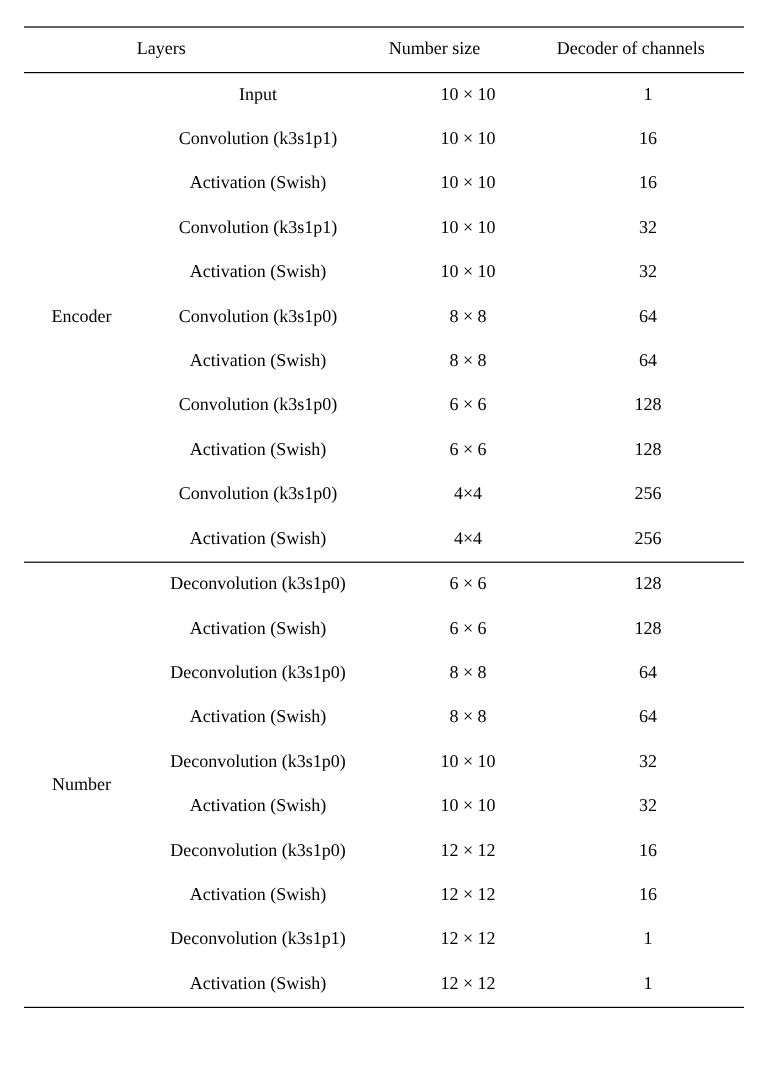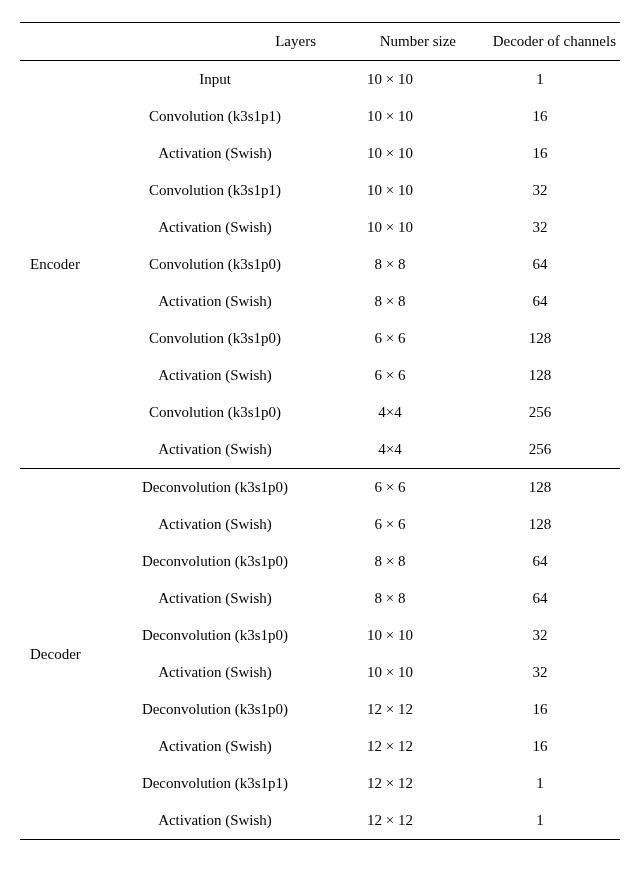--- a/index.html
+++ b/index.html
@@ -15,36 +15,36 @@
       width: 100%;
       border-collapse: collapse;
       font-size: 15px;
     }
     thead tr {
       border-top: 1.5px solid #000;
       border-bottom: 1px solid #000;
     }
     th {
       font-weight: 400;
-      text-align: right;
+      text-align: left;
       padding: 10px 4px;
     }
     td {
       text-align: center;
       padding: 10px 4px;
       height: 37px;
     }
     .col-section { width: 90px; text-align: left; padding-left: 6px; }
     .col-layer   { width: 210px; }
     .col-size    { width: 140px; }
     .col-chan    { width: 160px; }
     tbody.encoder { border-bottom: 1px solid #000; }
     tbody.decoder { border-bottom: 1.5px solid #000; }
     td.section-label {
-      text-align: left;
+      text-align: center;
       padding-left: 10px;
       vertical-align: middle;
     }
   </style>
 </head>
 <body>
 
 <table>
   <colgroup>
     <col class="col-section">
@@ -115,21 +115,21 @@
     </tr>
     <tr>
       <td>Activation (Swish)</td>
       <td>4×4</td>
       <td>256</td>
     </tr>
   </tbody>
 
   <tbody class="decoder">
     <tr>
-      <td class="section-label" rowspan="10">Decoder</td>
+      <td class="section-label" rowspan="10">Number</td>
       <td>Deconvolution (k3s1p0)</td>
       <td>6 × 6</td>
       <td>128</td>
     </tr>
     <tr>
       <td>Activation (Swish)</td>
       <td>6 × 6</td>
       <td>128</td>
     </tr>
     <tr>

